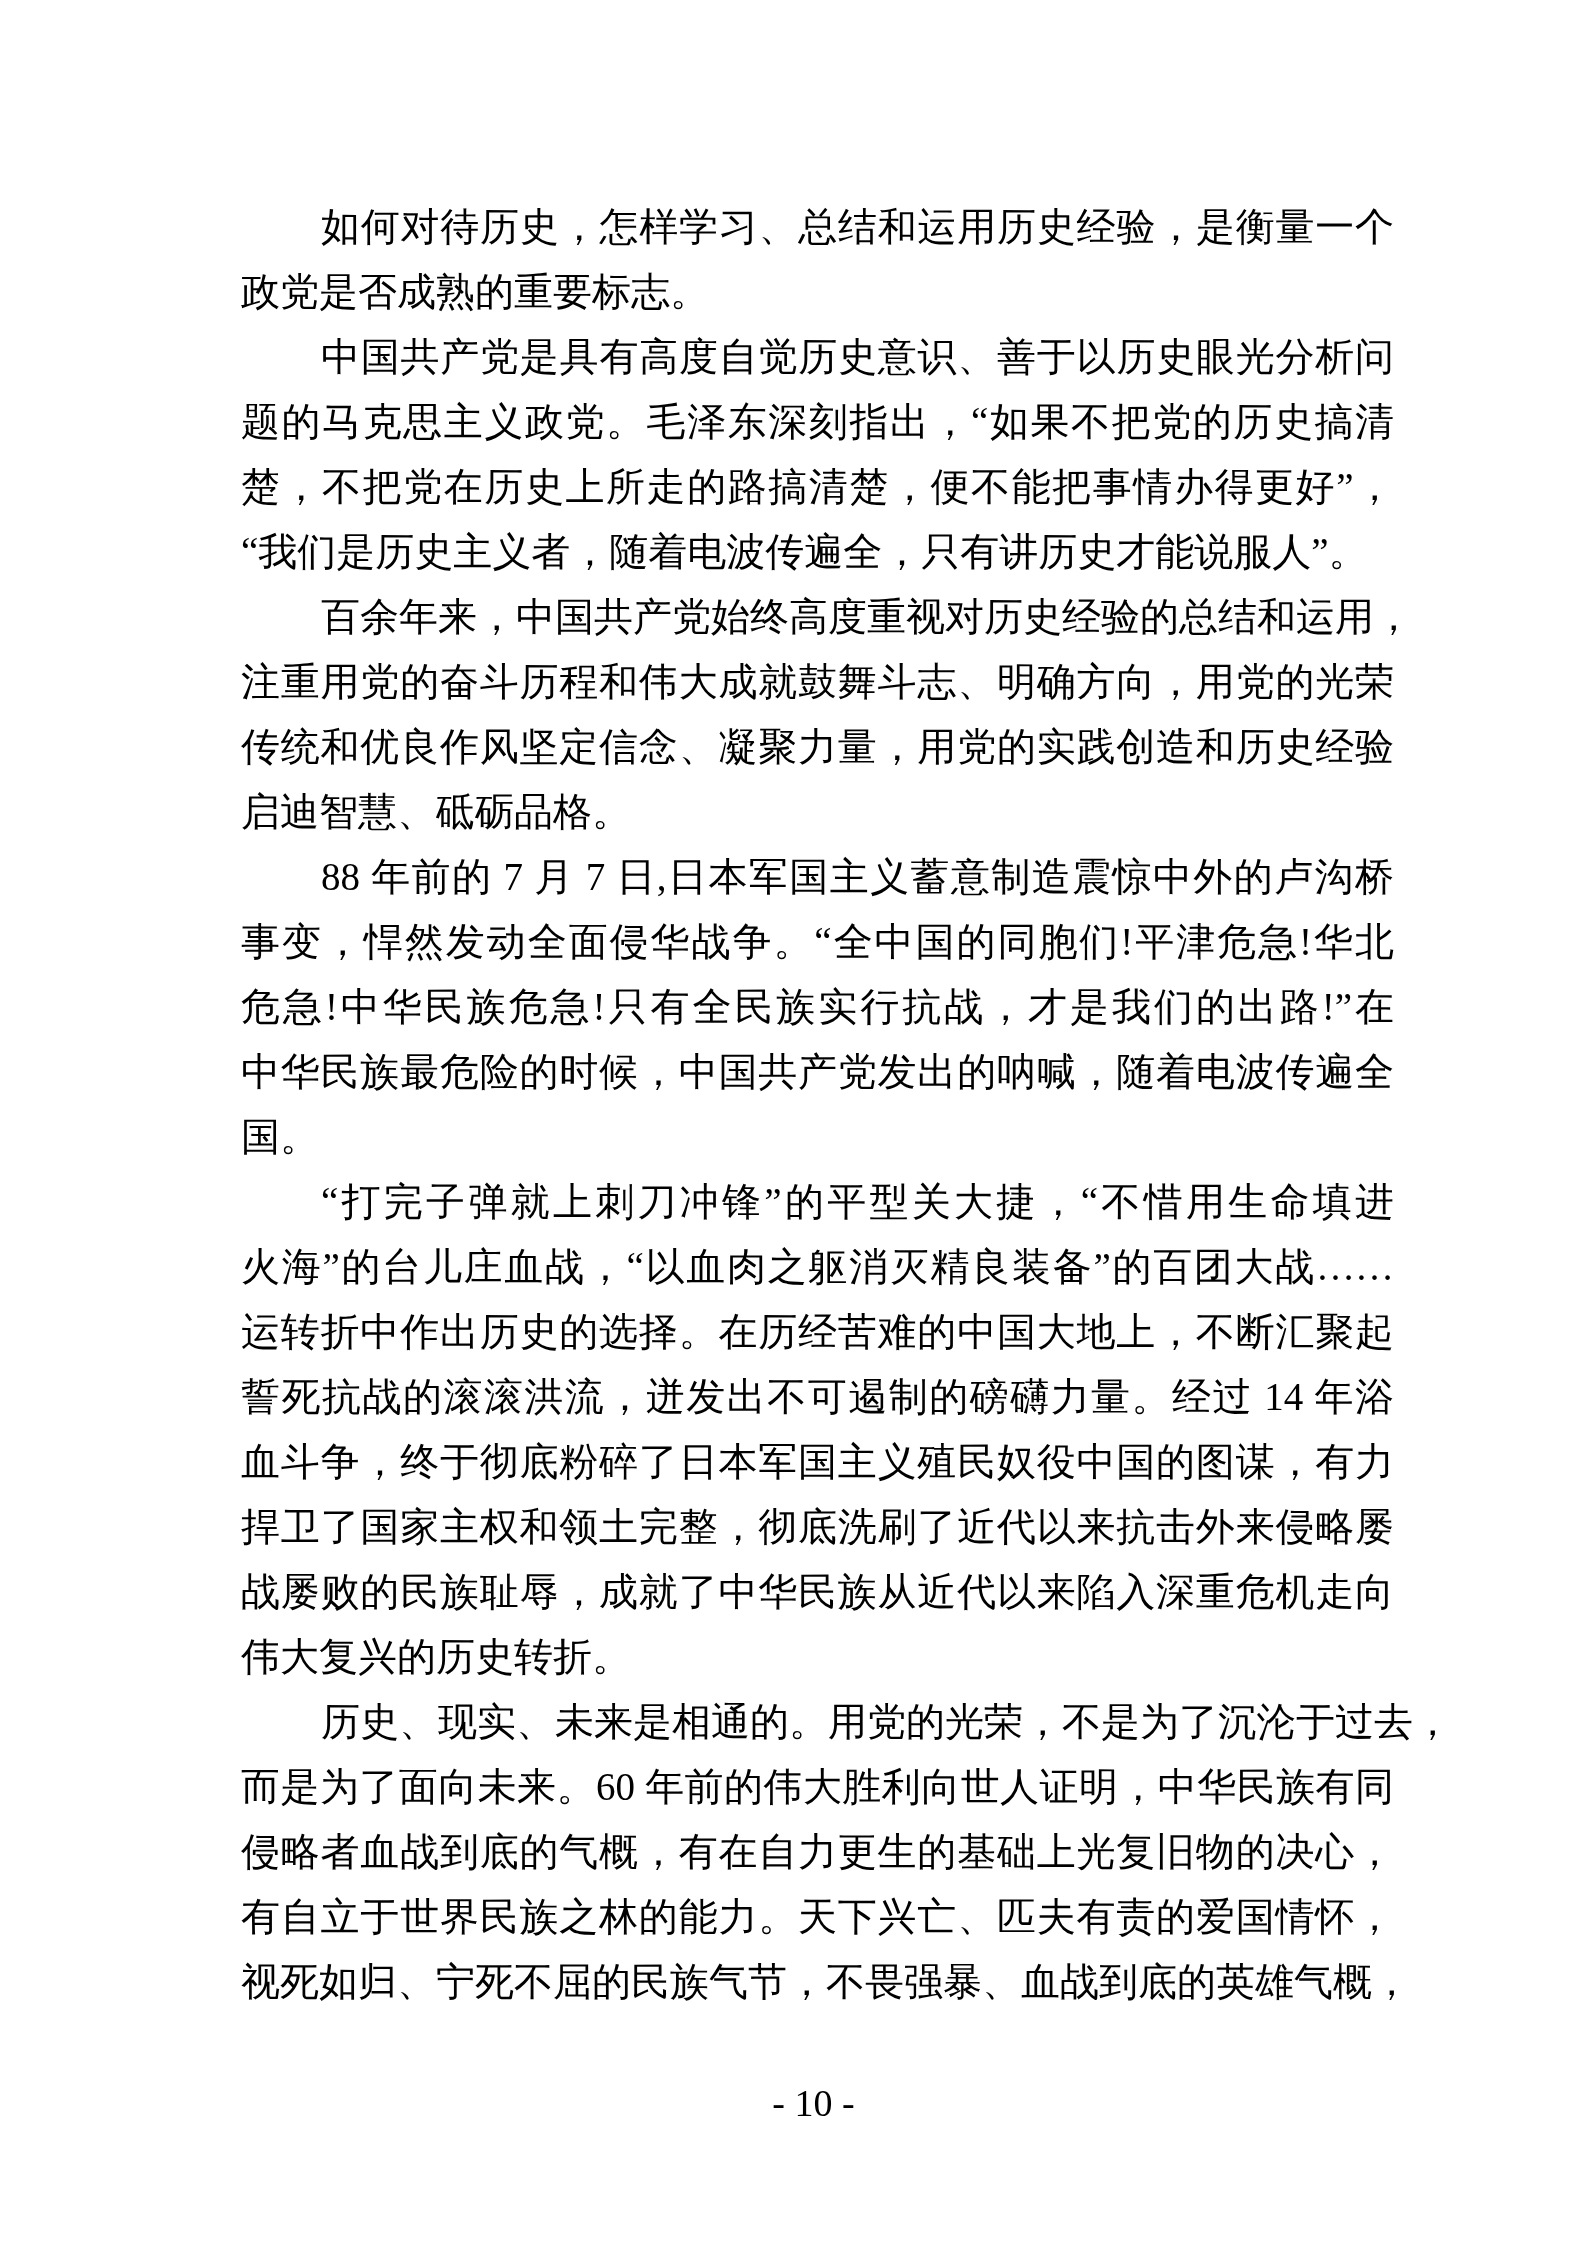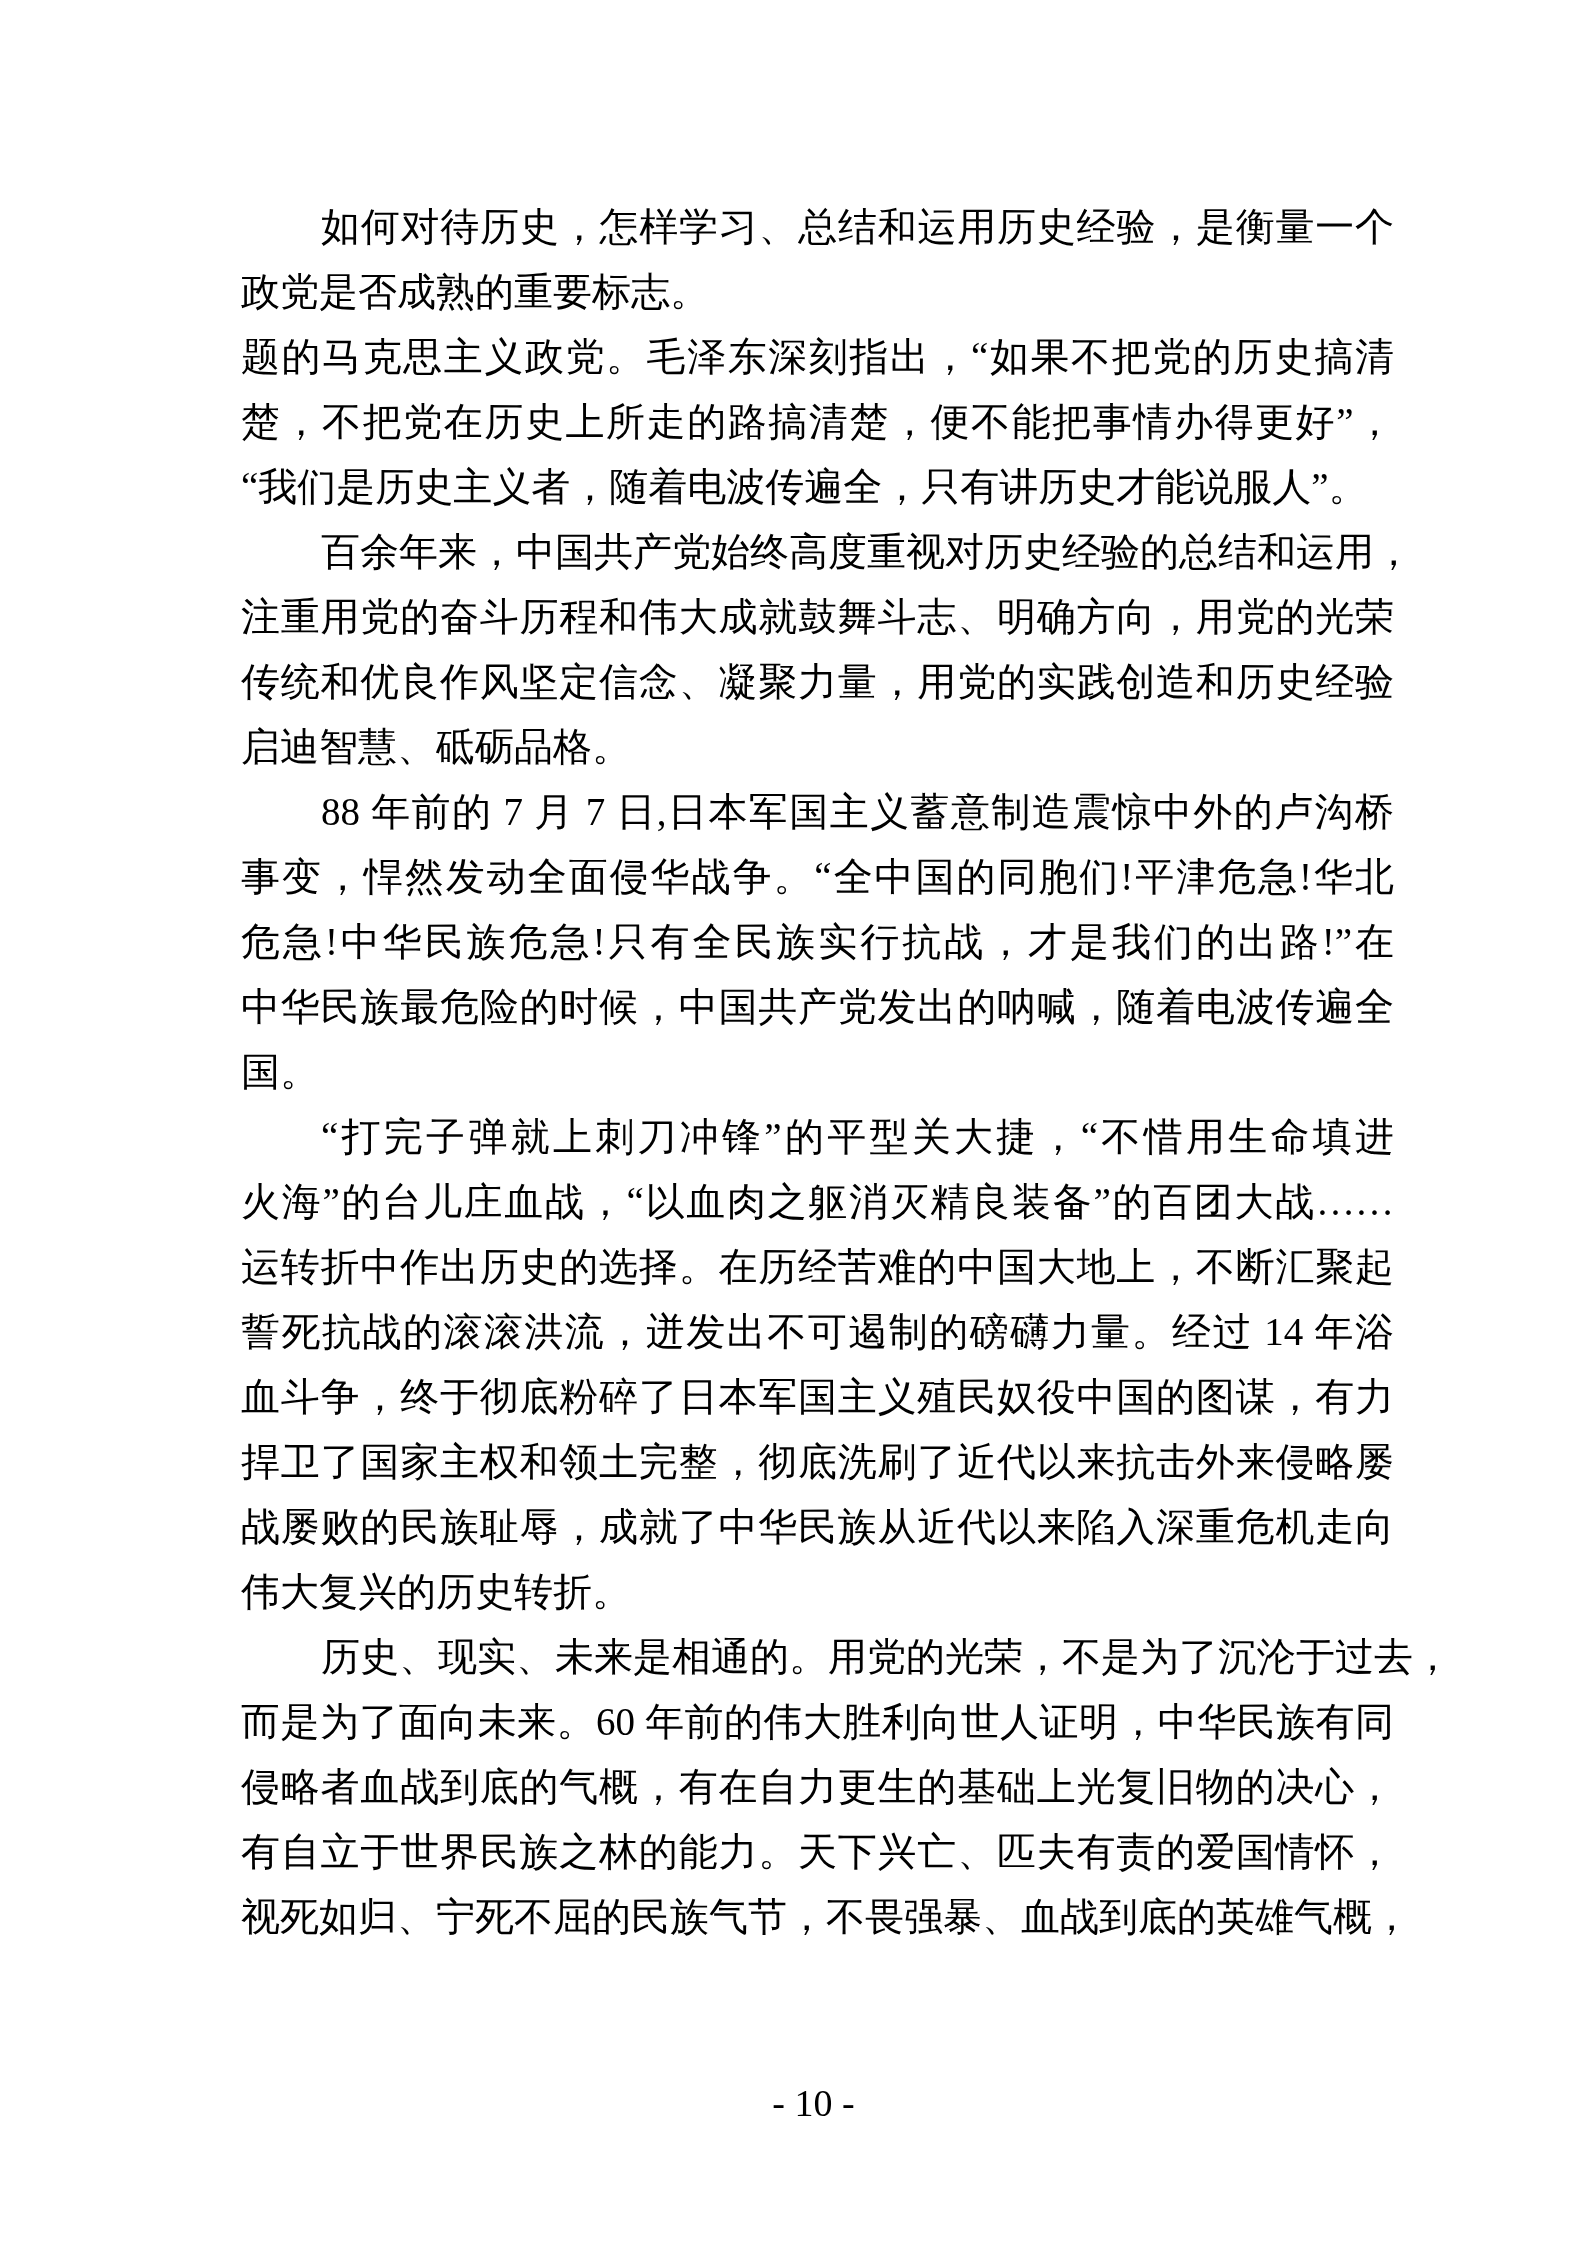--- a/index.html
+++ b/index.html
@@ -54,20 +54,21 @@
     padding-left: 20px;
   }
 </style>
 </head>
 <body>
 
 <div class="page">
   <main class="body-text" id="doc-body">
       <p class="line first">如何对待历史，怎样学习、总结和运用历史经验，是衡量一个</p>
       <p class="line last">政党是否成熟的重要标志。</p>
+      <p class="line first">中国共产党是具有高度自觉历史意识、善于以历史眼光分析问</p>
       <p class="line">题的马克思主义政党。毛泽东深刻指出，“如果不把党的历史搞清</p>
       <p class="line">楚，不把党在历史上所走的路搞清楚，便不能把事情办得更好”，</p>
       <p class="line last">“我们是历史主义者，随着电波传遍全，只有讲历史才能说服人”。</p>
       <p class="line first">百余年来，中国共产党始终高度重视对历史经验的总结和运用，</p>
       <p class="line">注重用党的奋斗历程和伟大成就鼓舞斗志、明确方向，用党的光荣</p>
       <p class="line">传统和优良作风坚定信念、凝聚力量，用党的实践创造和历史经验</p>
       <p class="line last">启迪智慧、砥砺品格。</p>
       <p class="line first">88 年前的 7 月 7 日,日本军国主义蓄意制造震惊中外的卢沟桥</p>
       <p class="line">事变，悍然发动全面侵华战争。“全中国的同胞们!平津危急!华北</p>
       <p class="line">危急!中华民族危急!只有全民族实行抗战，才是我们的出路!”在</p>

